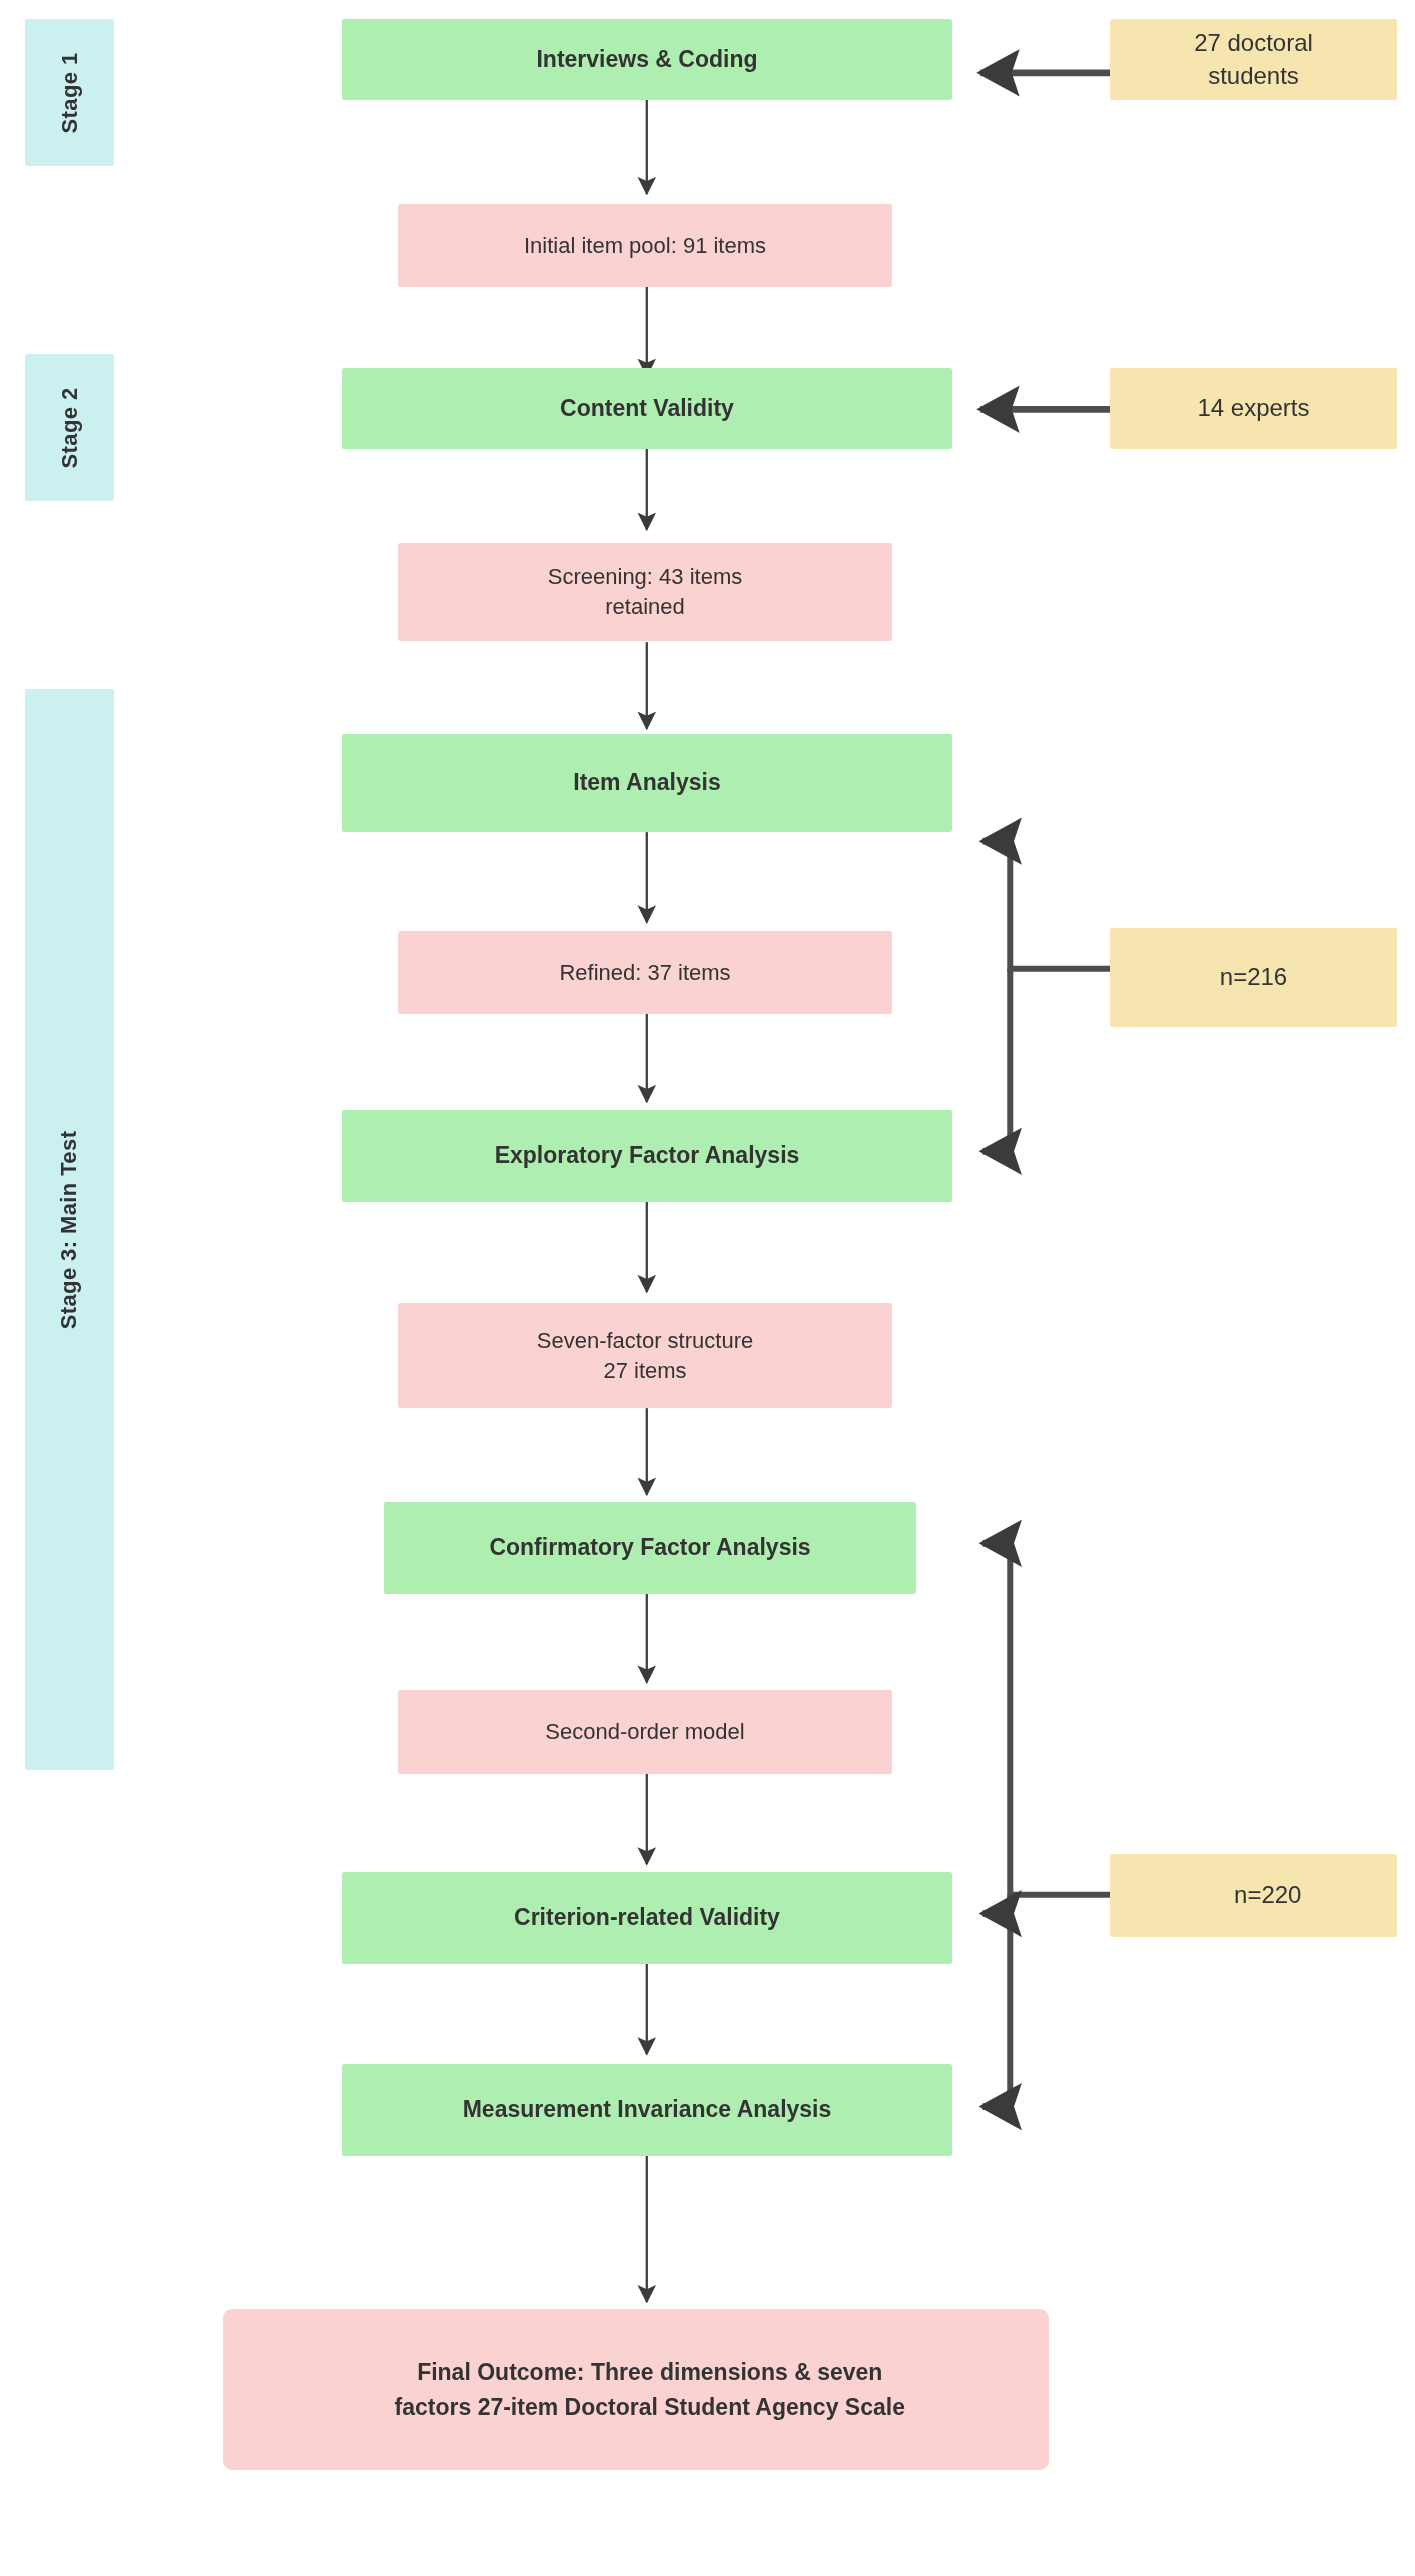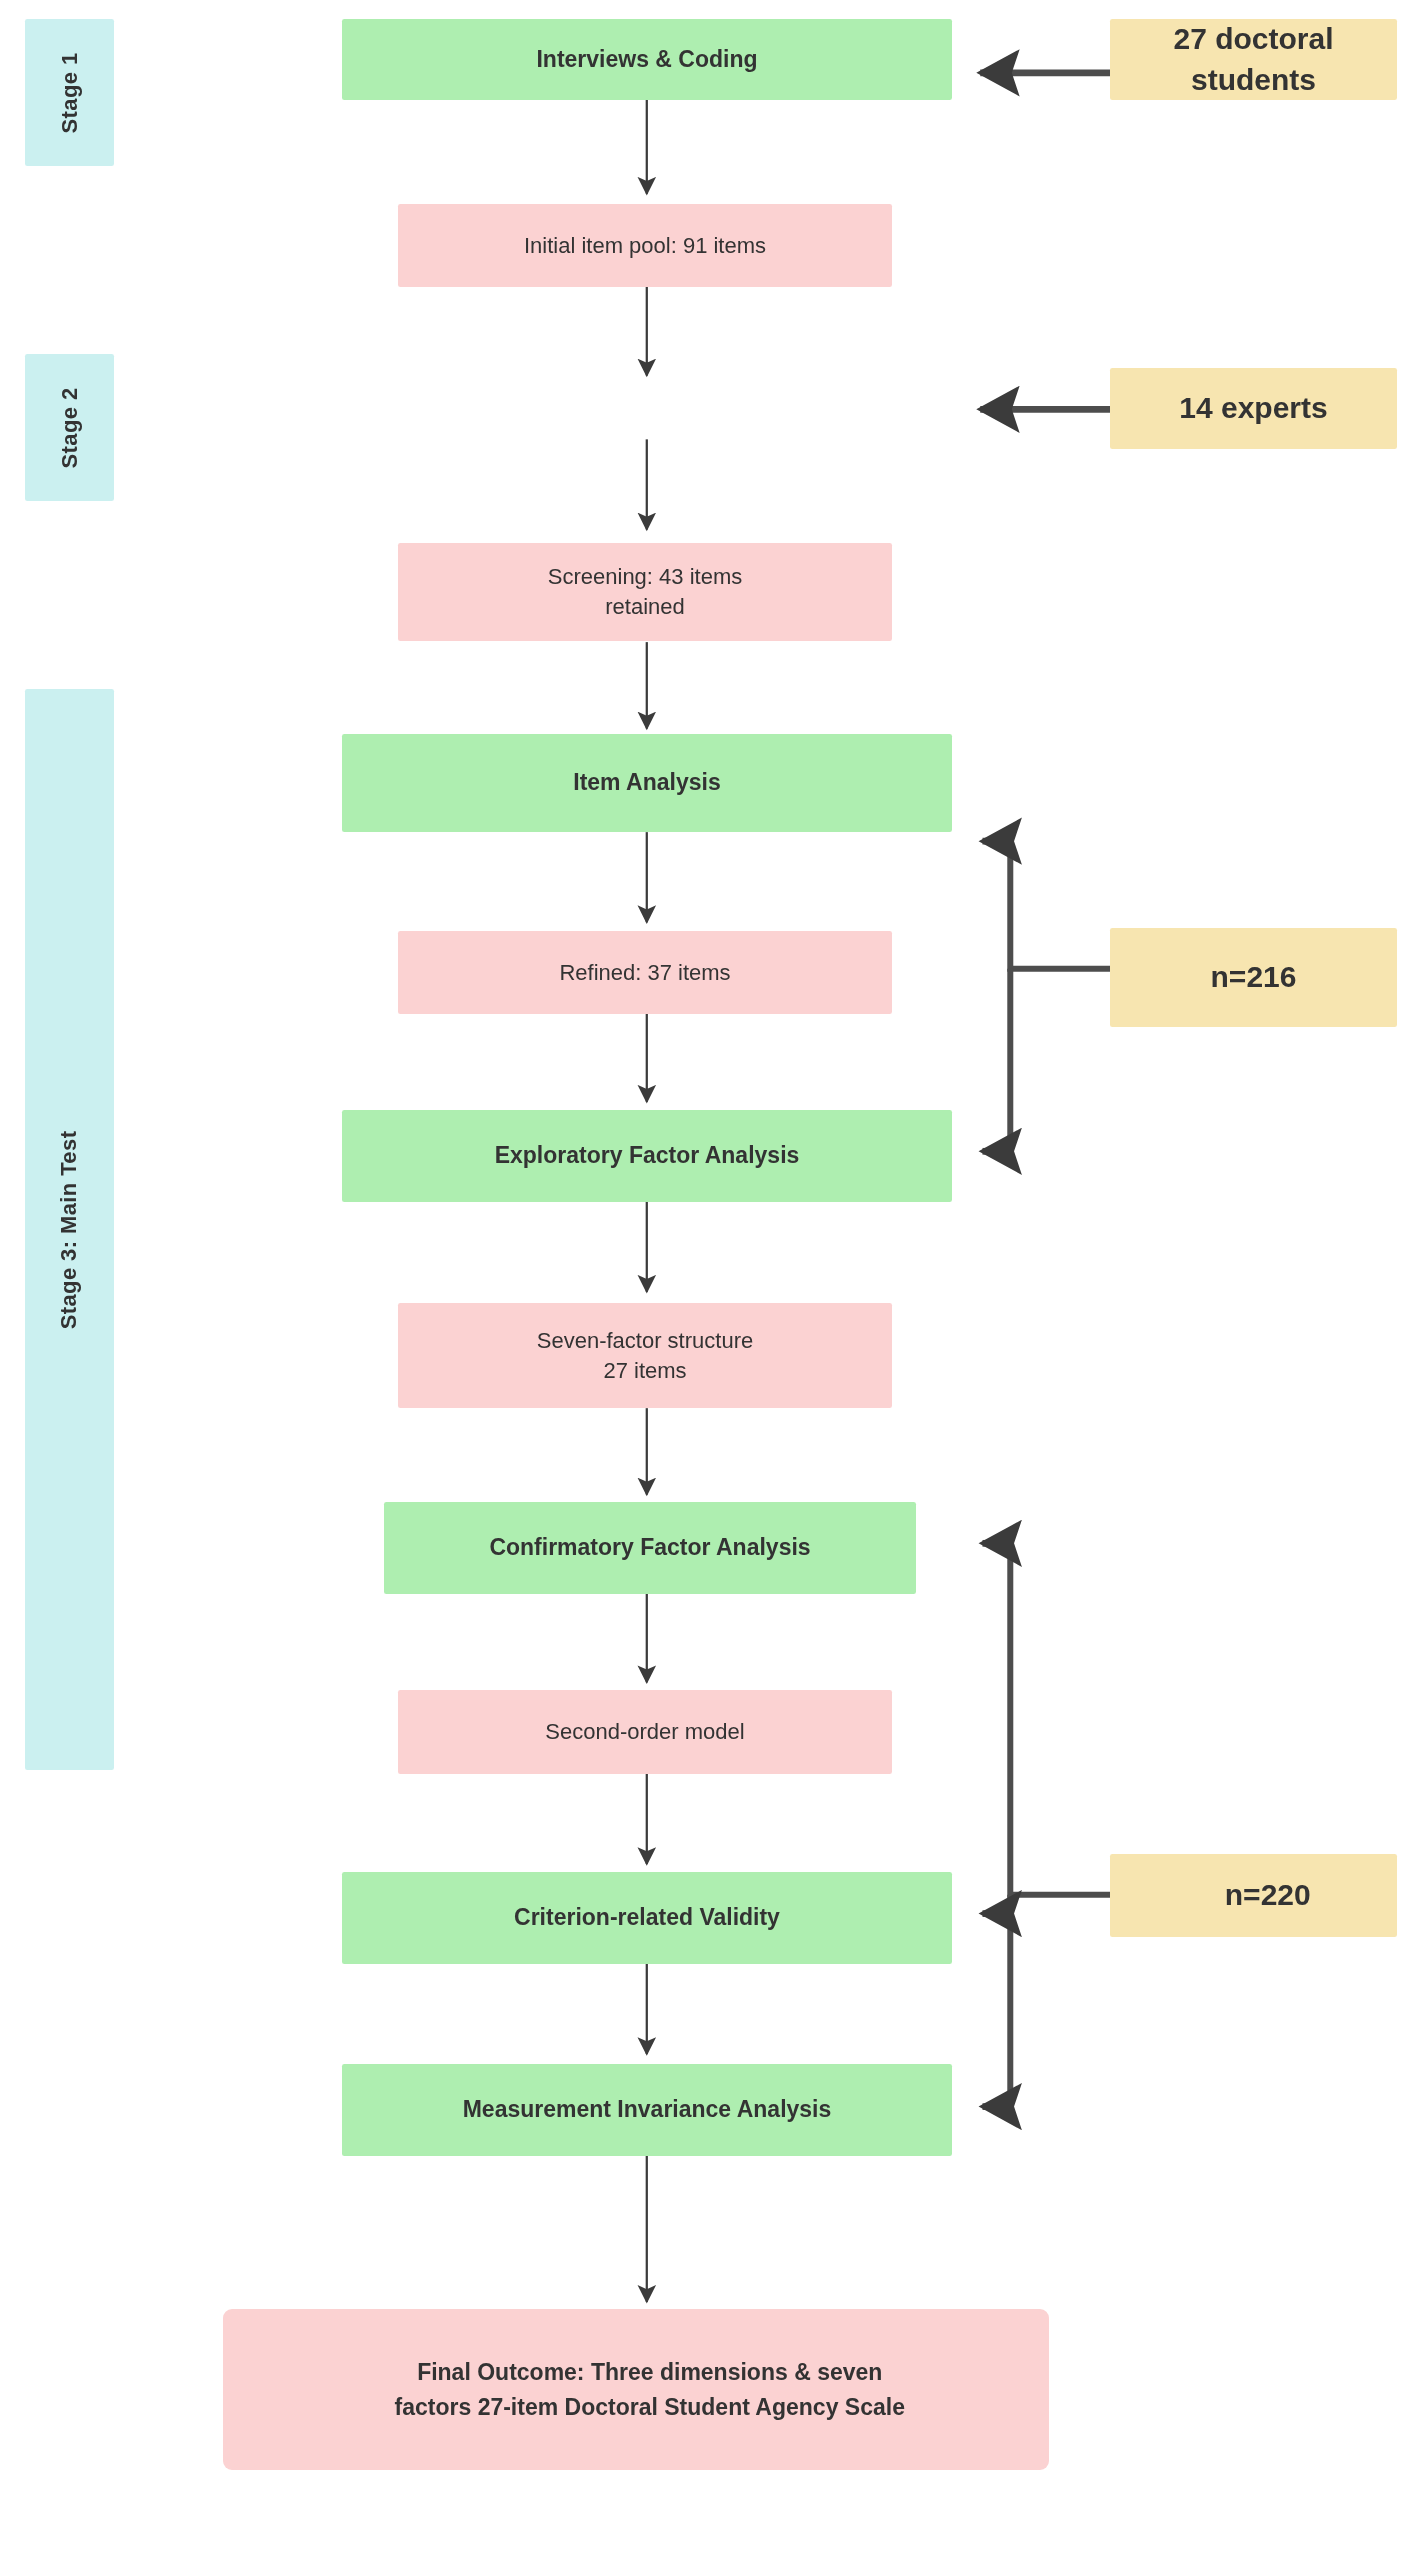--- a/index.html
+++ b/index.html
@@ -38,22 +38,22 @@
   }
   .node.outcome {
     background: #fbd2d2;
     border-radius: 2.3px;
     font-size: 22px;
     font-weight: 400;
   }
   .node.sample {
     background: #f7e5b0;
     border-radius: 2.3px;
-    font-size: 30px;
-    font-weight: 700;
+    font-size: 24px;
+    font-weight: 400;
   }
   .node.final {
     background: #fbd2d2;
     border-radius: 9px;
     font-size: 23px;
     font-weight: 600;
     line-height: 1.5;
   }
   .stage-band {
     position: absolute;
@@ -147,20 +147,21 @@
     </g>
   </svg>
 
   <div class="node process" style="left:342px; top:19px; width:610px; height:81px;">Interviews &amp; Coding</div>
 
   <div class="node sample" style="left:1110px; top:19px; width:287px; height:81px;">27 doctoral
 students</div>
 
   <div class="node outcome" style="left:398px; top:204px; width:494px; height:83px;">Initial item pool: 91 items</div>
 
+  <div class="node process" style="left:342px; top:368px; width:610px; height:81px;">Content Validity</div>
 
   <div class="node sample" style="left:1110px; top:368px; width:287px; height:81px;">14 experts</div>
 
   <div class="node outcome" style="left:398px; top:543px; width:494px; height:98px;">Screening: 43 items
 retained</div>
 
   <div class="node process" style="left:342px; top:734px; width:610px; height:98px;">Item Analysis</div>
 
   <div class="node outcome" style="left:398px; top:931px; width:494px; height:83px;">Refined: 37 items</div>
 

